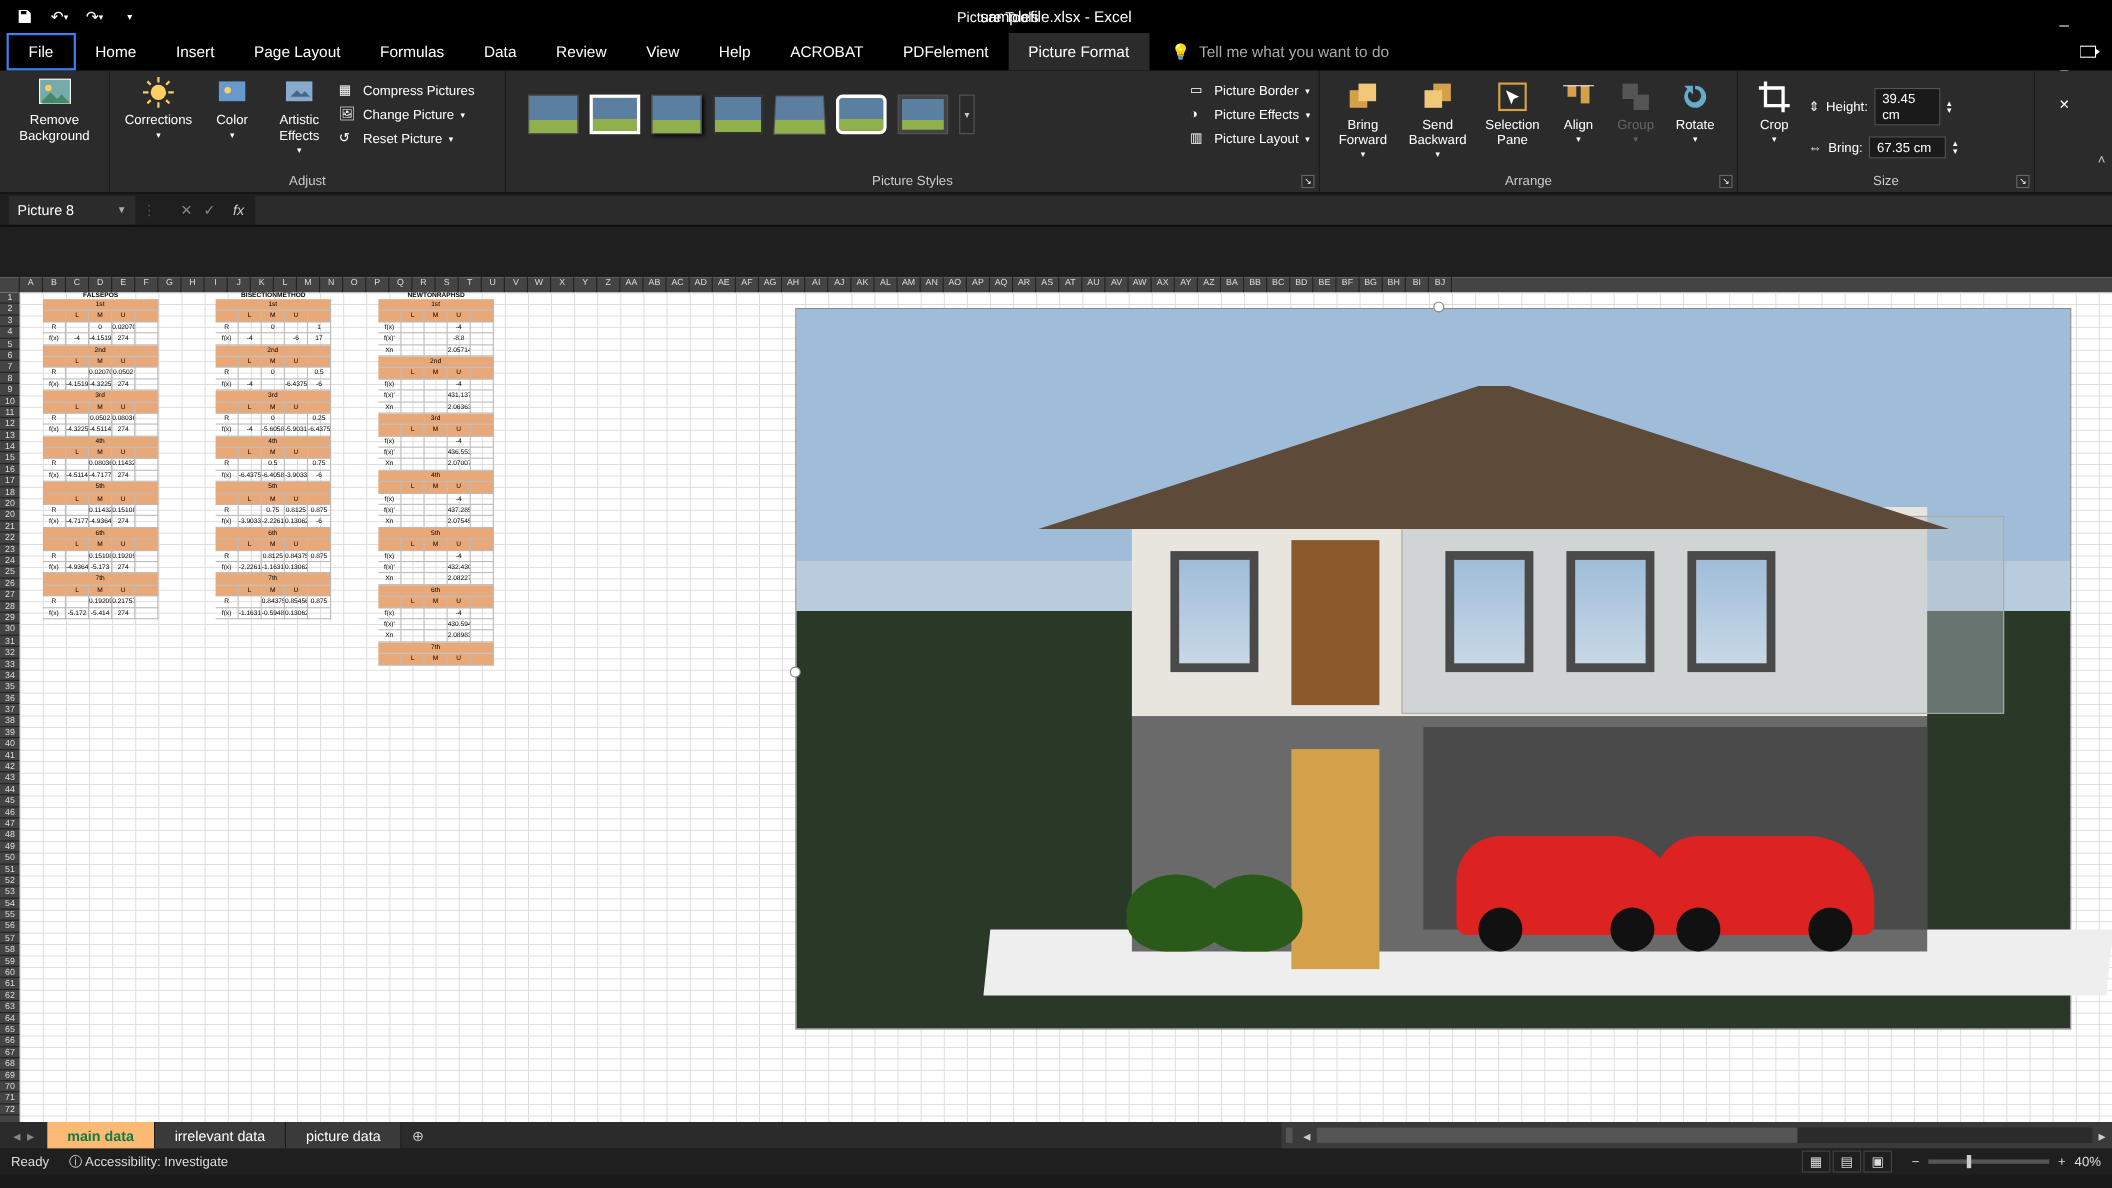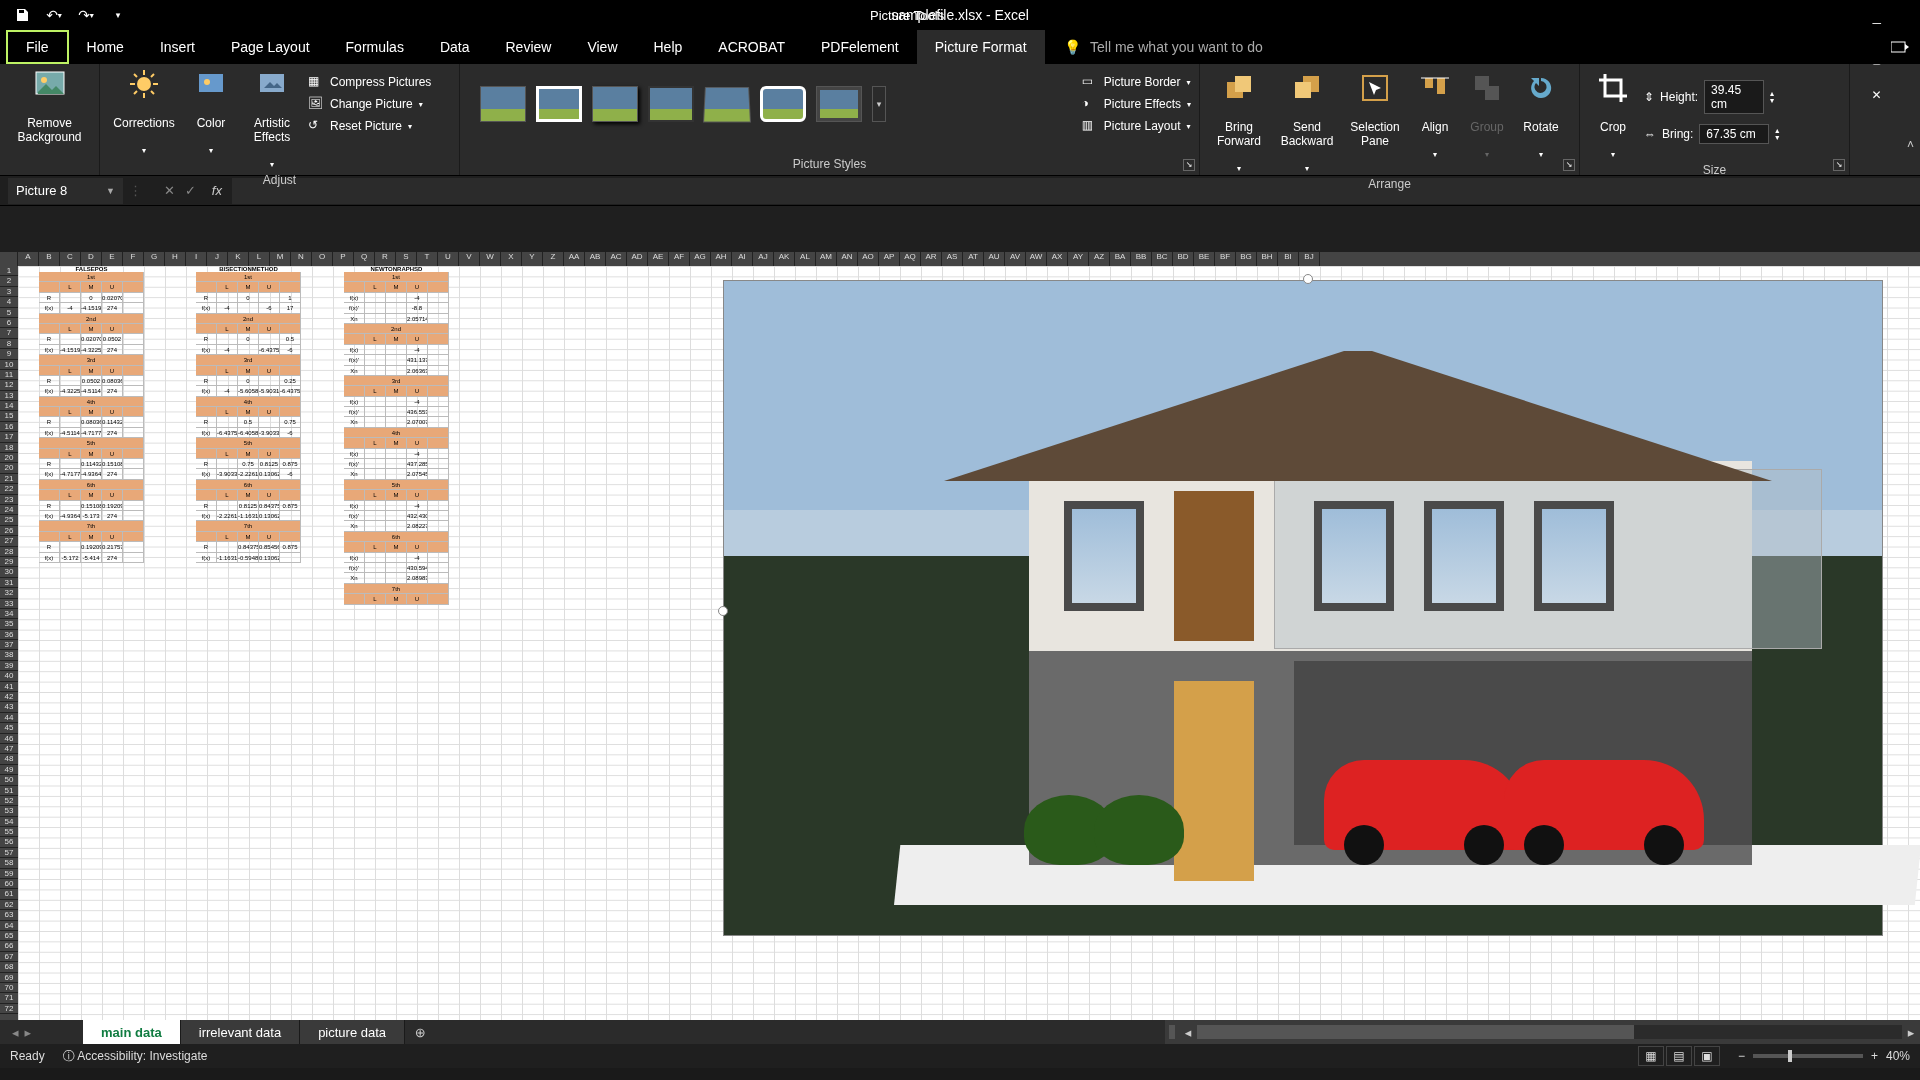--- a/index.html
+++ b/index.html
@@ -11,31 +11,31 @@
 .titlebar .qat .btn { width:28px; height:28px; display:flex; align-items:center; justify-content:center; color:#fff; font-size:14px; }
 .titlebar .center { position:absolute; left:50%; transform:translateX(-50%); font-size:14px; }
 .titlebar .right { margin-left:auto; display:flex; align-items:center; gap:6px; padding-right:6px;flex-direction:column; }
 .titlebar .user { font-size:12px; margin-right:6px; }
 .titlebar .avatar { width:26px; height:26px; background:#555; border-radius:2px; display:inline-flex; align-items:center; justify-content:center; }
 .titlebar .winbtn { width:40px; height:30px; display:flex; align-items:center; justify-content:center; font-size:12px; }
 
 
 .tabs { height:34px; background:#000; display:flex; align-items:stretch; padding-left:6px; position:relative; }
 .tab { padding:0 18px; display:flex; align-items:center; font-size:14px; color:#fff; }
-.tab.file { border:2px solid #bef264; }
+.tab.file { border:2px solid #3b82f6; }
 .tab.active { background:#2b2b2b; }
 .tellme { display:flex; align-items:center; margin-left:20px; color:#aaa; font-size:14px; gap:8px; }
 .share { margin-left:auto; width:40px; display:flex; align-items:center; justify-content:center; }
 
 
 .ribbon { height:112px; background:#2b2b2b; display:flex; border-bottom:1px solid #000; }
 .group { border-right:1px solid #1a1a1a; padding:4px 8px 0 8px; display:flex; flex-direction:column; position:relative; }
 .group .content { flex:1; display:flex; align-items:flex-start; gap:6px; }
 .group .label { text-align:center; font-size:12px; color:#ccc; padding:4px 0; }
-.bigbtn { display:flex; flex-direction:column; align-items:center; justify-content:center; width:72px; font-size:12px; text-align:center; gap:16px; }
+.bigbtn { display:flex; flex-direction:column; align-items:center; justify-content:center; width:72px; font-size:12px; text-align:center; gap:2px; }
 .bigbtn .icon { width:32px; height:32px; }
 .smallbtns { display:flex; flex-direction:column; gap:6px; font-size:12px; }
 .smallbtn { display:flex; align-items:center; gap:6px; white-space:nowrap; }
 .smallbtn .icon { width:16px; height:16px; display:inline-block; }
 .thumb { width:46px; height:36px; border:1px solid #555; background:linear-gradient(#5a7fa0 0%,#5a7fa0 65%,#8fb04a 65%,#8fb04a 100%); }
 .thumb-row { display:flex; gap:10px; align-items:center; padding-top:18px; padding-left:12px; padding-right:12px;}
 .stylemore { width:14px; height:36px; border:1px solid #555; display:flex; align-items:center; justify-content:center; font-size:9px; color:#ccc; }
 .dlg-launcher { position:absolute; right:4px; bottom:4px; width:12px; height:12px; border:1px solid #666; font-size:8px; text-align:center; }
 
 
@@ -83,21 +83,21 @@
 .bush.a{left:130px;} .bush.b{left:200px;}
 .ground { position:absolute; left:0; right:0; bottom:0; height:60px; background:#eee; transform:skewX(-6deg) scaleX(1.1); transform-origin:bottom left;}
 .handle { position:absolute; width:10px; height:10px; background:#fff; border:1px solid #888; border-radius:50%; }
 .handle.l { left:700px; top:340px; }
 .handle.t { left:1285px; top:8px; }
 
 
 .sheetbar { height:24px; background:#2b2b2b; display:flex; align-items:stretch; font-size:13px; }
 .sheetnav { display:flex; align-items:center; gap:6px; padding:0 12px; color:#888; }
 .sheettab { padding:0 18px; display:flex; align-items:center; background:#3a3a3a; border-right:1px solid #1a1a1a; }
-.sheettab.active { background:#ffffff; color:#107c41; font-weight:bold;margin-left:40px; }
+.sheettab.active { background:#fdba74; color:#107c41; font-weight:bold; }
 .newsheet { width:30px; display:flex; align-items:center; justify-content:center; color:#ccc; }
 .hscroll { margin-left:auto; width:755px; background:#3a3a3a; position:relative; display:flex; align-items:center;}
 .hscroll .track { flex:1; height:14px; background:#2b2b2b; position:relative; }
 .hscroll .thumb2 { position:absolute; left:0; width:62%; top:0; bottom:0; background:#555; }
 .hscroll .arr { width:18px; text-align:center; color:#ccc; }
 .hscroll .split { width:6px; background:#555; margin:0 4px; height:14px; }
 
 
 .status { height:24px; background:#1f1f1f; display:flex; align-items:center; font-size:12px; padding:0 10px; gap:18px; color:#ddd; }
 .status .views { margin-left:auto; display:flex; gap:2px; }

